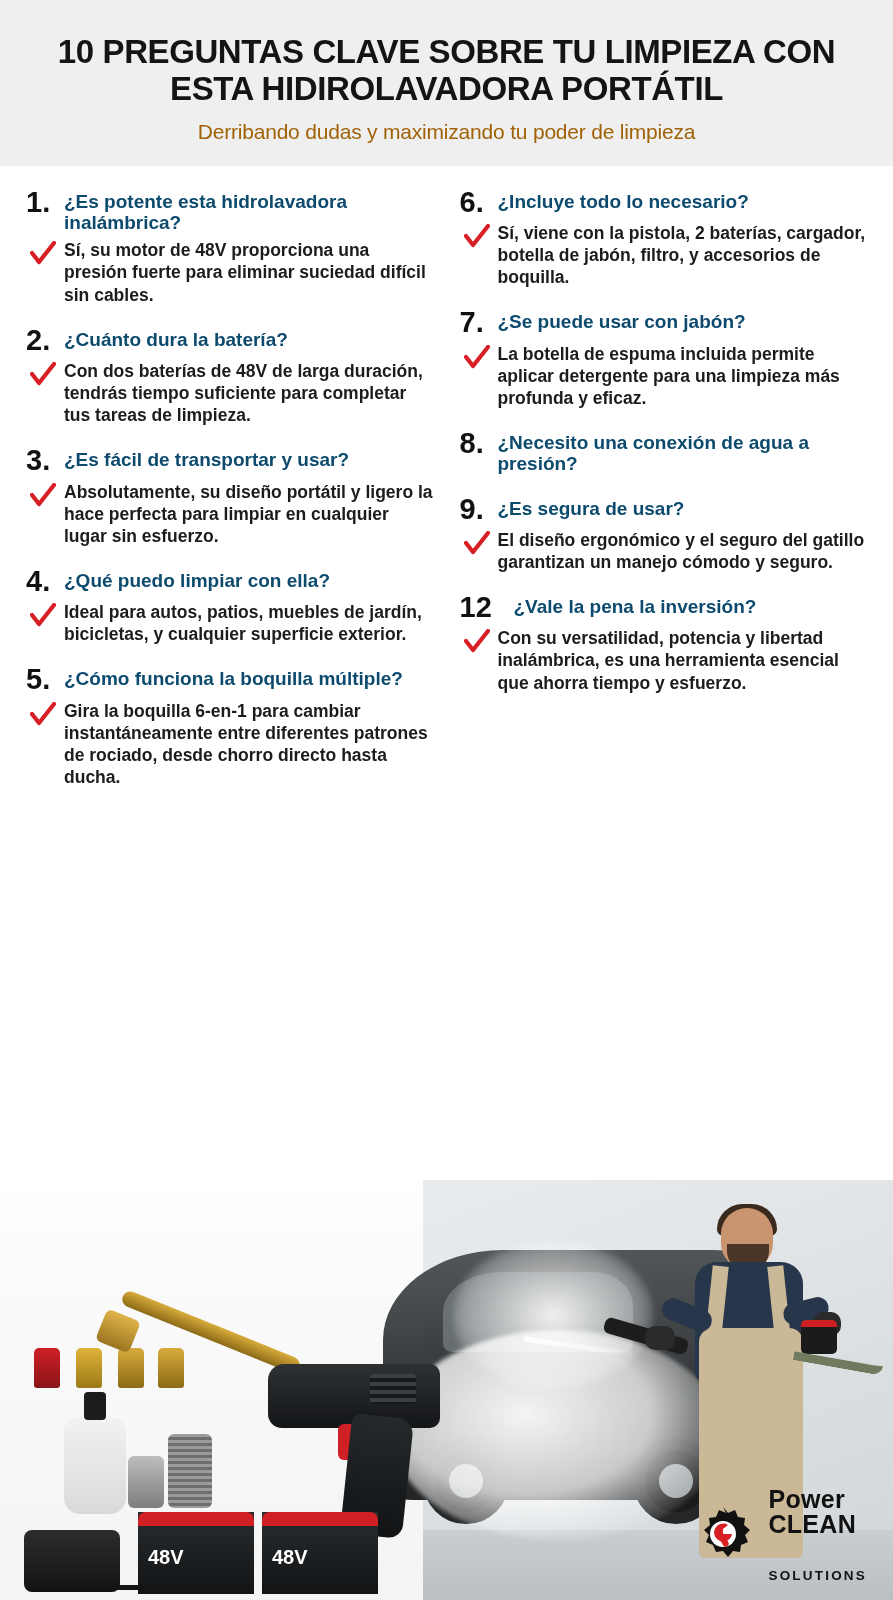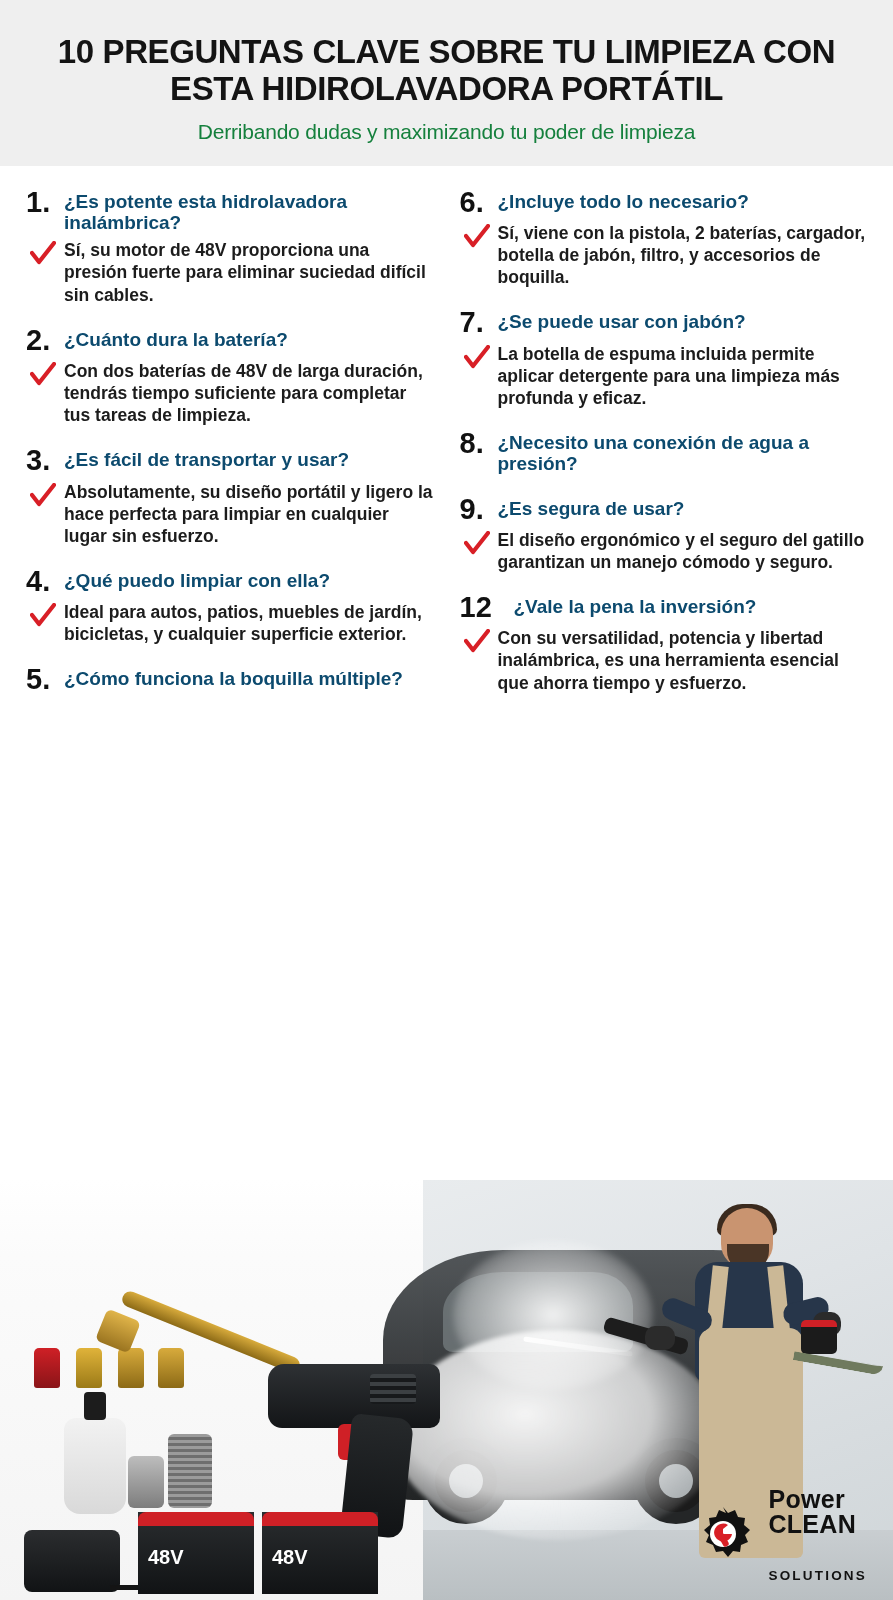--- a/index.html
+++ b/index.html
@@ -23,21 +23,21 @@
     line-height:1.12;
     font-weight:bold;
     letter-spacing:-0.4px;
     text-transform:uppercase;
     color:#141414;
   }
   .header .subtitle {
     margin-top:12px;
     font-size:21px;
     font-weight:400;
-    color:#15803d;
+    color:#a16207;
     letter-spacing:-0.2px;
   }
 
   
   .faq {
     display:flex;
     padding:22px 26px 0 26px;
     gap:26px;
   }
   .col { width:50%; }
@@ -390,20 +390,28 @@
             </svg>
         </span>
         <span class="a-text">Ideal para autos, patios, muebles de jardín, bicicletas, y cualquier superficie exterior.</span>
       </div>
     </div>
 
     <div class="item">
       <div class="q-row">
         <span class="num">5.</span>
         <span class="q-text">¿Cómo funciona la boquilla múltiple?</span>
+      </div>
+      <div class="a-row">
+        <span class="check">
+          <svg viewBox="0 0 26 26" width="26" height="26">
+              <path d="M2 12 L9 21 L24 2" stroke="#d81f26" stroke-width="4.2" fill="none" stroke-linecap="round" stroke-linejoin="round"></path>
+            </svg>
+        </span>
+        <span class="a-text">Gira la boquilla 6-en-1 para cambiar instantáneamente entre diferentes patrones de rociado, desde chorro directo hasta ducha.</span>
       </div>
     </div>
 
   </div>
 
   <div class="col">
 
     <div class="item">
       <div class="q-row">
         <span class="num">6.</span>

